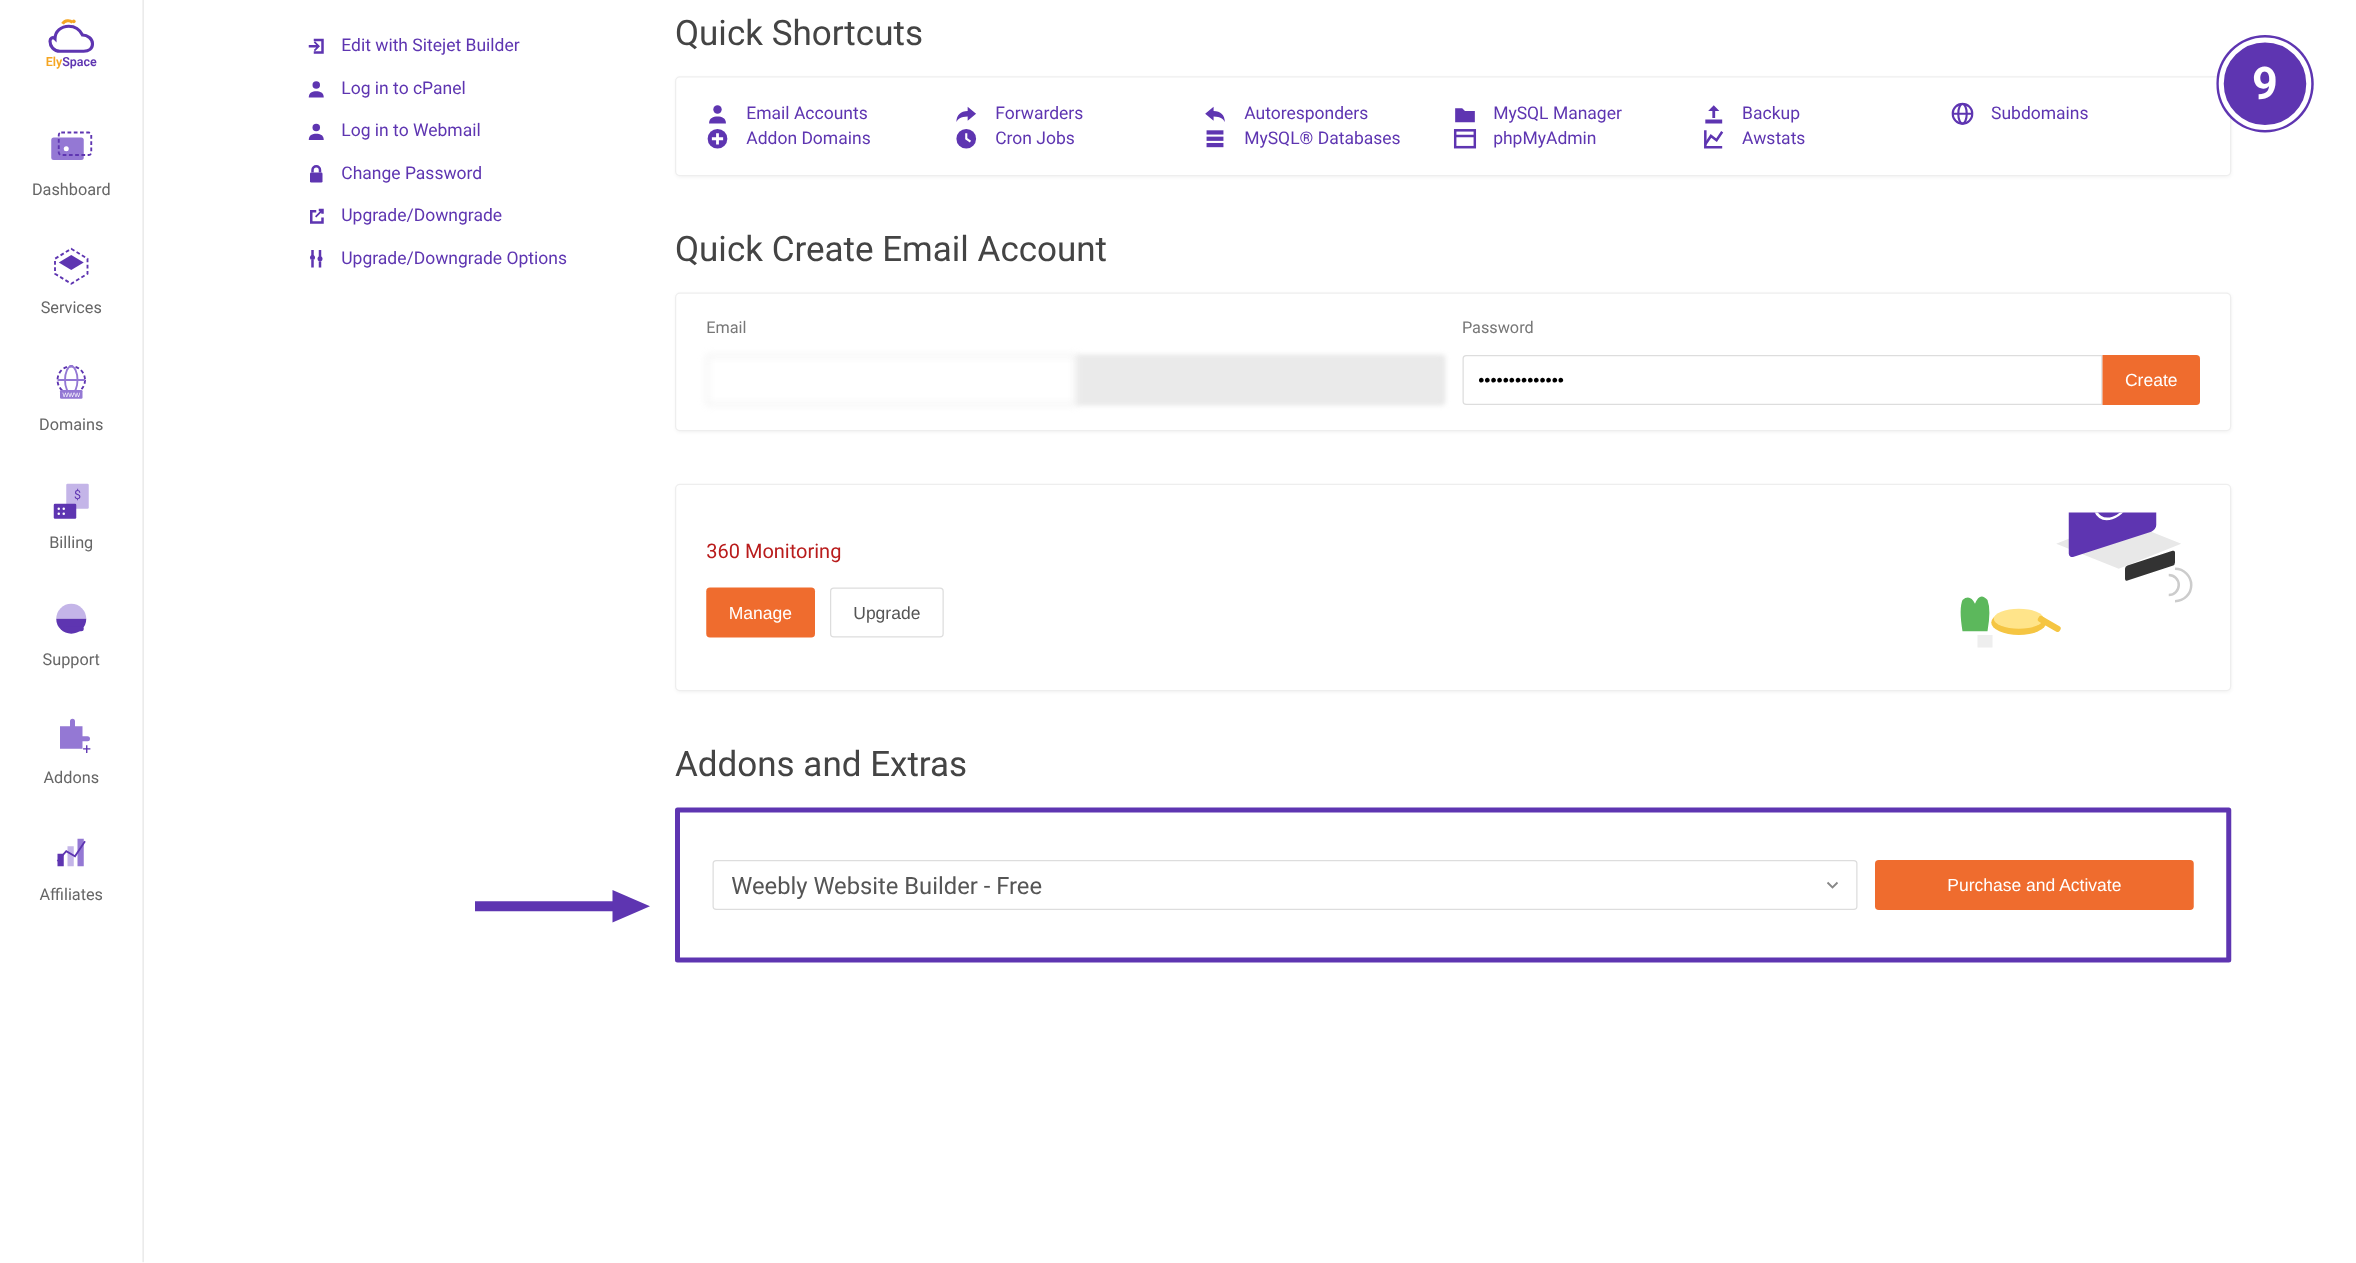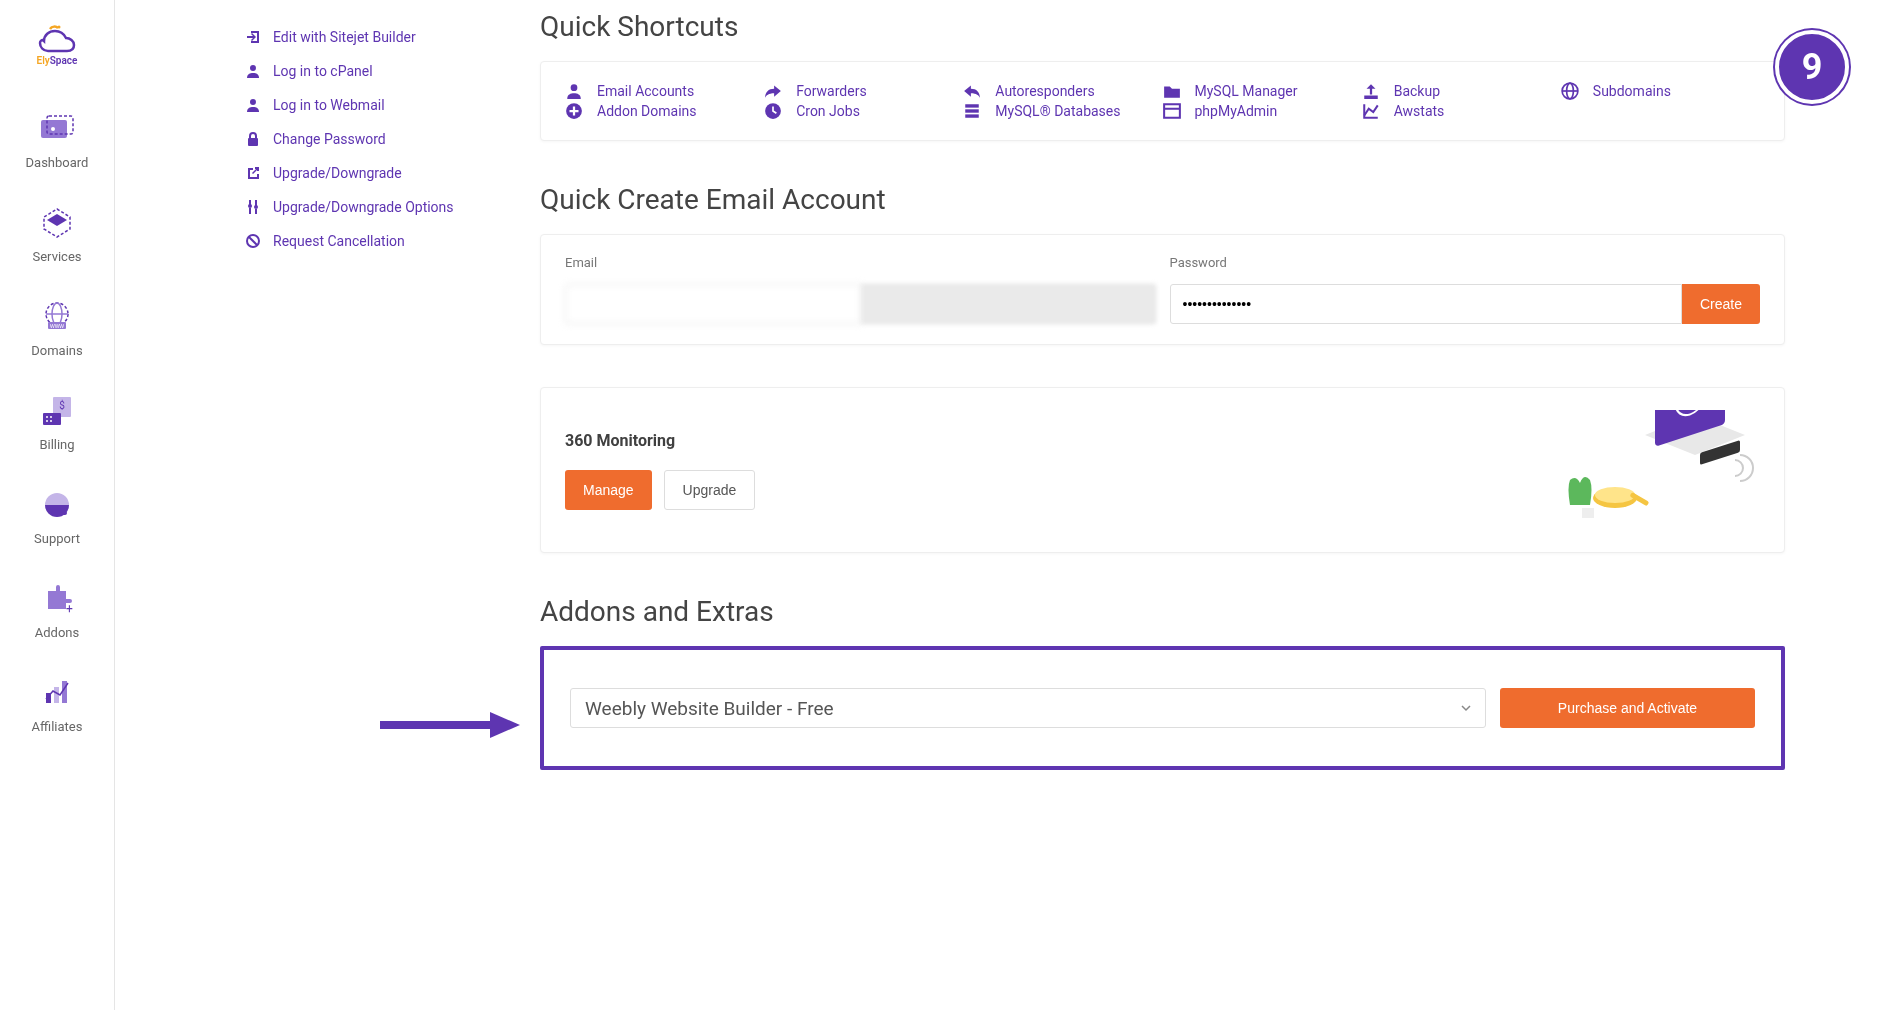--- a/index.html
+++ b/index.html
@@ -1,21 +1,21 @@
 <!DOCTYPE html>
 <html><head>
   <meta charset="utf-8">
   <style>
     * { margin: 0; padding: 0; box-sizing: border-box; }
     body { font-family: -apple-system, BlinkMacSystemFont, 'Segoe UI', Roboto, sans-serif; background: #ffffff; color: #333; overflow: hidden; }
     
     .page { display: flex; width: 1885px; height: 1010px; }
     
     
-    .sidebar-nav { width: 115px; border-right: 1px solid #e5e5e5; display: flex; flex-direction: column; align-items: center; padding-top: 23px; gap: 35px; flex-shrink: 0; }
+    .sidebar-nav { width: 115px; border-right: 1px solid #e5e5e5; display: flex; flex-direction: column; align-items: center; padding-top: 13px; gap: 35px; flex-shrink: 0; }
     .logo-wrap { display: flex; flex-direction: column; align-items: center; margin-bottom: 10px; }
     .logo-icon { width: 42px; height: 30px; position: relative; }
     .logo-text { font-size: 10px; color: #5e35b1; font-weight: 600; margin-top: 2px; }
     .logo-text .ely { color: #f5a623; }
     
     .nav-item { display: flex; flex-direction: column; align-items: center; gap: 8px; cursor: pointer; width: 100%; }
     .nav-icon-box { width: 40px; height: 36px; display: flex; align-items: center; justify-content: center; }
     .nav-label { font-size: 13px; color: #666; }
     
     
@@ -42,21 +42,21 @@
     .input-row { display: flex; }
     .input { height: 40px; border: 1px solid #ddd; padding: 0 12px; font-size: 14px; width: 100%; }
     .input-readonly { background: #eaeaea; color: #888; border-left: none; filter: blur(2px); text-align: center; }
     .input-blur { filter: blur(3px); color: #999; }
     .btn { height: 40px; padding: 0 18px; border: none; border-radius: 3px; font-size: 14px; cursor: pointer; }
     .btn-primary { background: #ef6c2e; color: #fff; }
     .btn-outline { background: #fff; border: 1px solid #ddd; color: #555; }
     
     
     .monitoring-card { display: flex; align-items: center; justify-content: space-between; padding: 22px 24px; }
-    .monitoring-left .title { font-weight: 700; font-size: 16px; color: #404040; margin-bottom: 20px; }
+    .monitoring-left .title { font-weight: 400; font-size: 16px; color: #b91c1c; margin-bottom: 20px; }
     .monitoring-btns { display: flex; gap: 12px; }
     .monitoring-illus { width: 220px; height: 120px; position: relative; }
     
     
     .addons-card { border: 4px solid #5e35b1; border-radius: 2px; padding: 38px 26px; }
     .addons-row { display: flex; gap: 14px; align-items: center; }
     .select-wrap { flex: 1; position: relative; }
     .fake-select { height: 40px; border: 1px solid #ddd; border-radius: 3px; padding: 0 14px; display: flex; align-items: center; justify-content: space-between; font-size: 19px; color: #555; background: #fff; cursor: pointer; }
     .btn-wide { flex: 0 0 255px; height: 40px; }
     
@@ -213,29 +213,20 @@
     </div>
     <div class="action-link">
       <span class="action-icon">
           <svg width="16" height="16" viewBox="0 0 16 16" fill="#5e35b1">
             <path d="M5,1 l0,5 M5,9 l0,6 M11,1 l0,6 M11,10 l0,5" stroke="#5e35b1" stroke-width="2"></path>
             <circle cx="5" cy="7" r="2"></circle>
             <circle cx="11" cy="8" r="2"></circle>
           </svg>
         </span>
       <span>Upgrade/Downgrade Options</span>
-    </div>
-    <div class="action-link">
-      <span class="action-icon">
-          <svg width="16" height="16" viewBox="0 0 16 16">
-            <circle cx="8" cy="8" r="6" fill="none" stroke="#5e35b1" stroke-width="2"></circle>
-            <line x1="4" y1="4" x2="12" y2="12" stroke="#5e35b1" stroke-width="2"></line>
-          </svg>
-        </span>
-      <span>Request Cancellation</span>
     </div>
   </div>
 
   <main class="main">
 
     <h2 class="section-title">Quick Shortcuts</h2>
     <div class="card">
       <div class="shortcuts-grid">
         <a class="shortcut">
             <span class="shortcut-icon">

